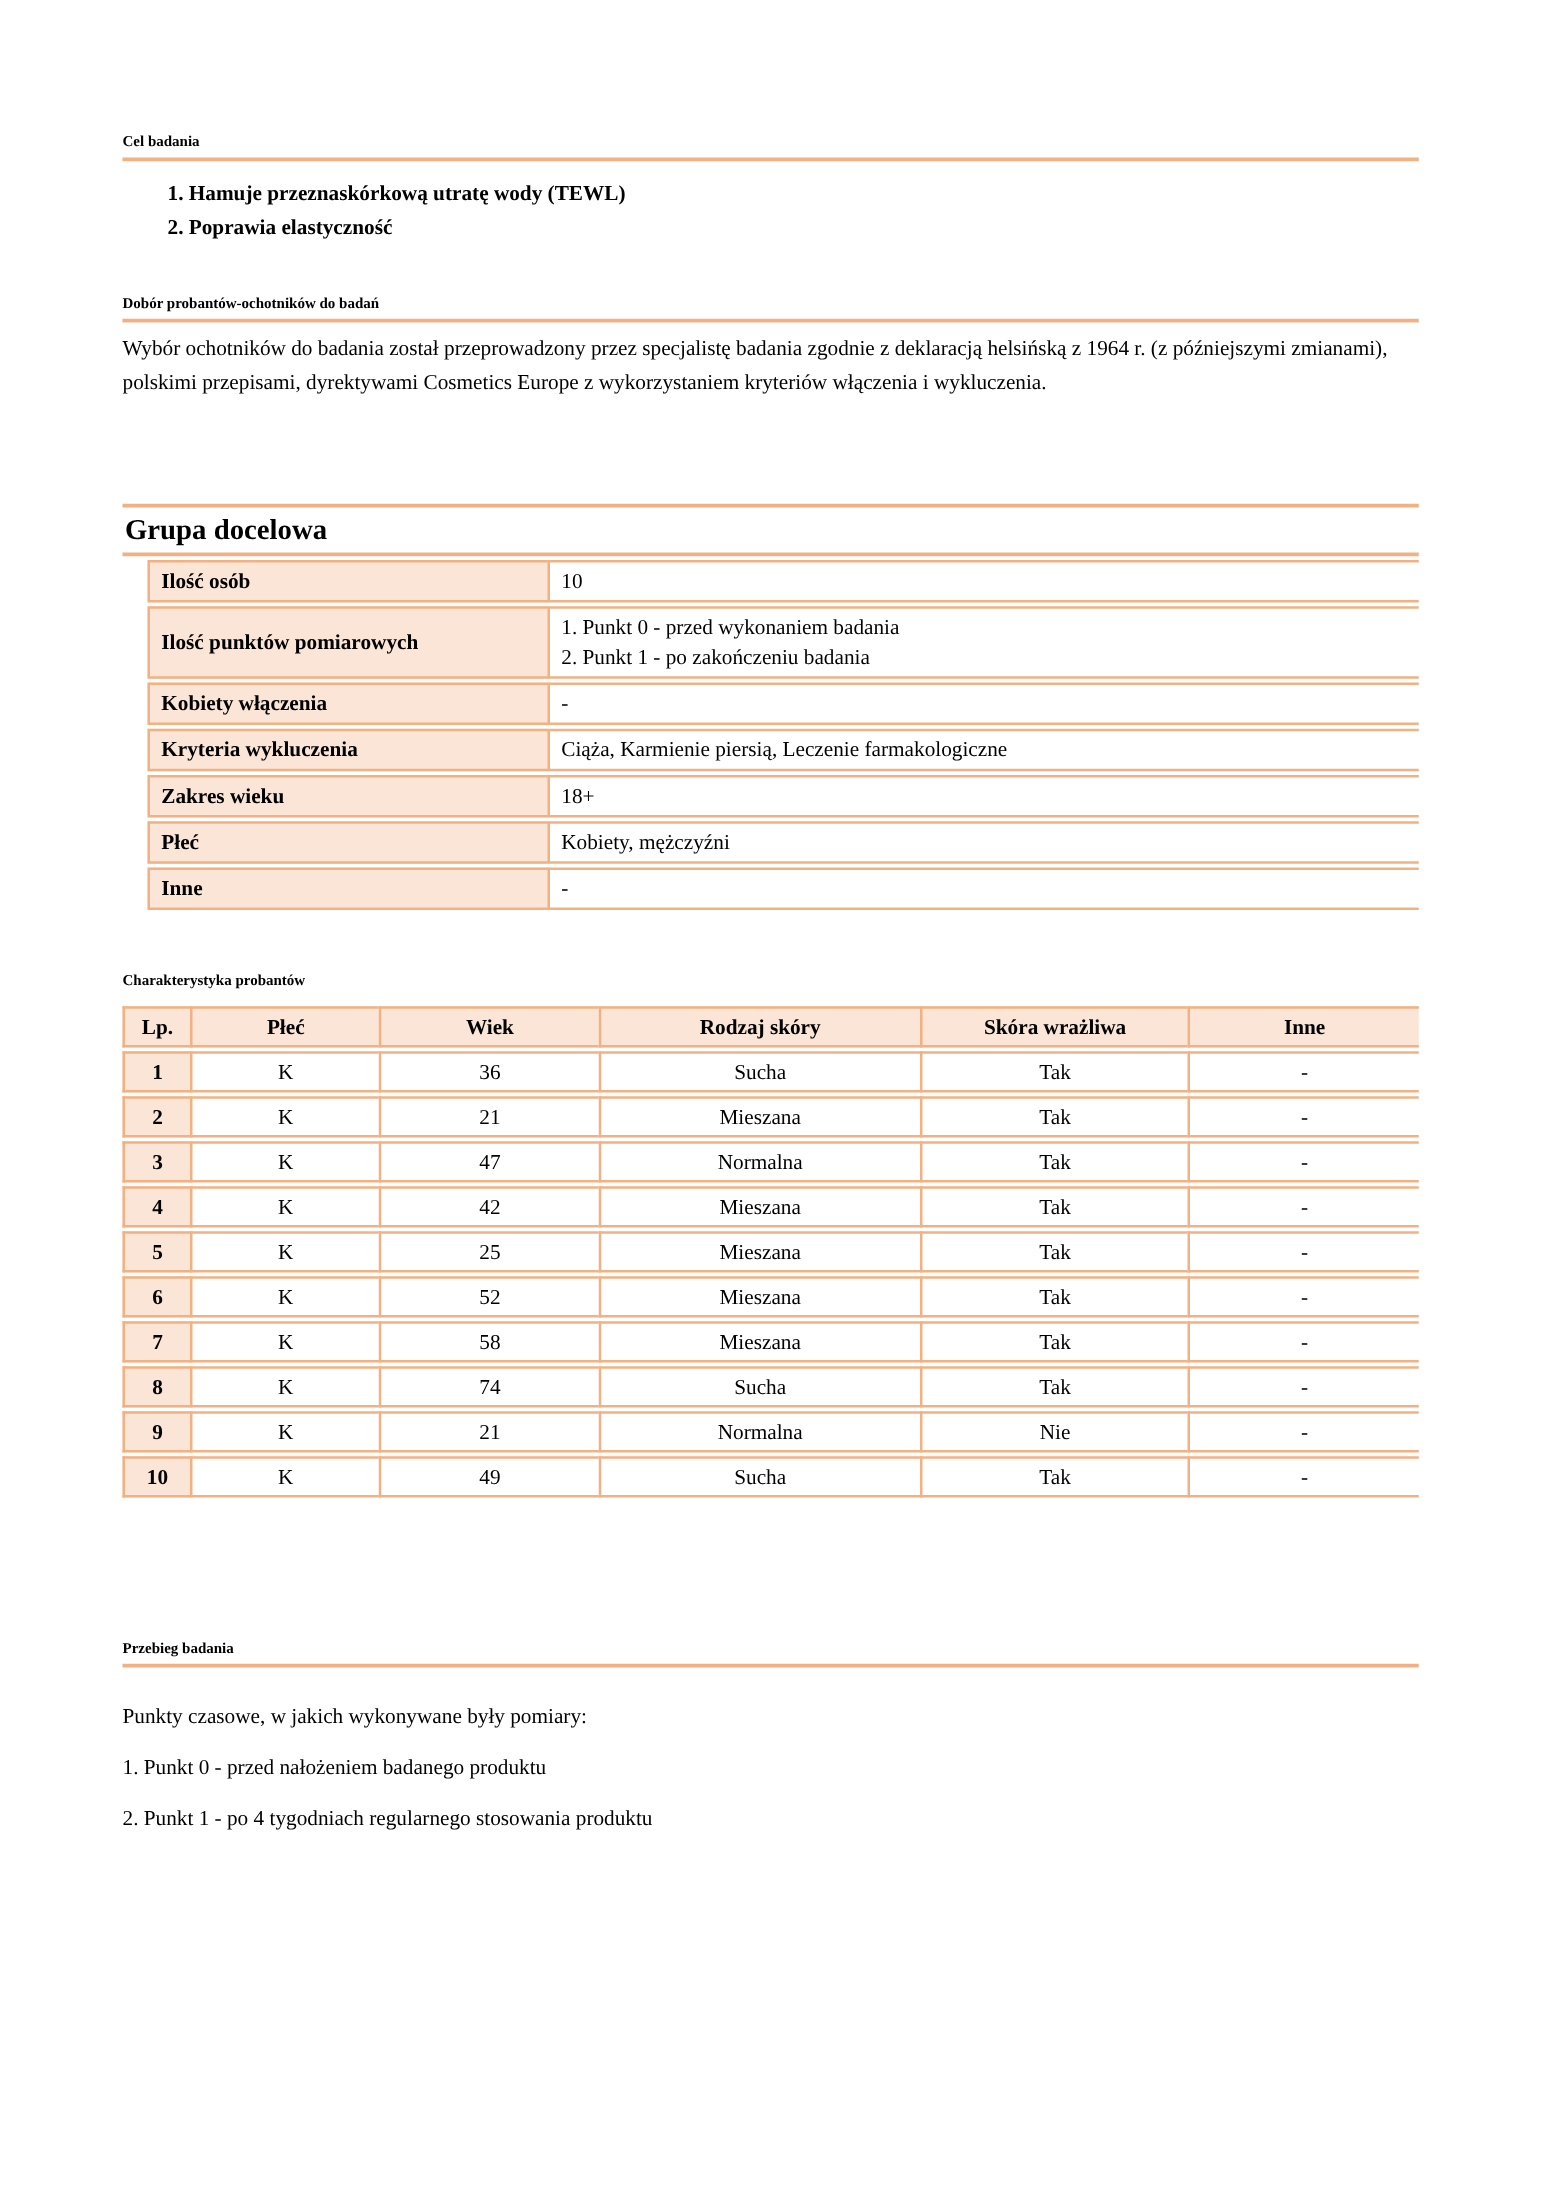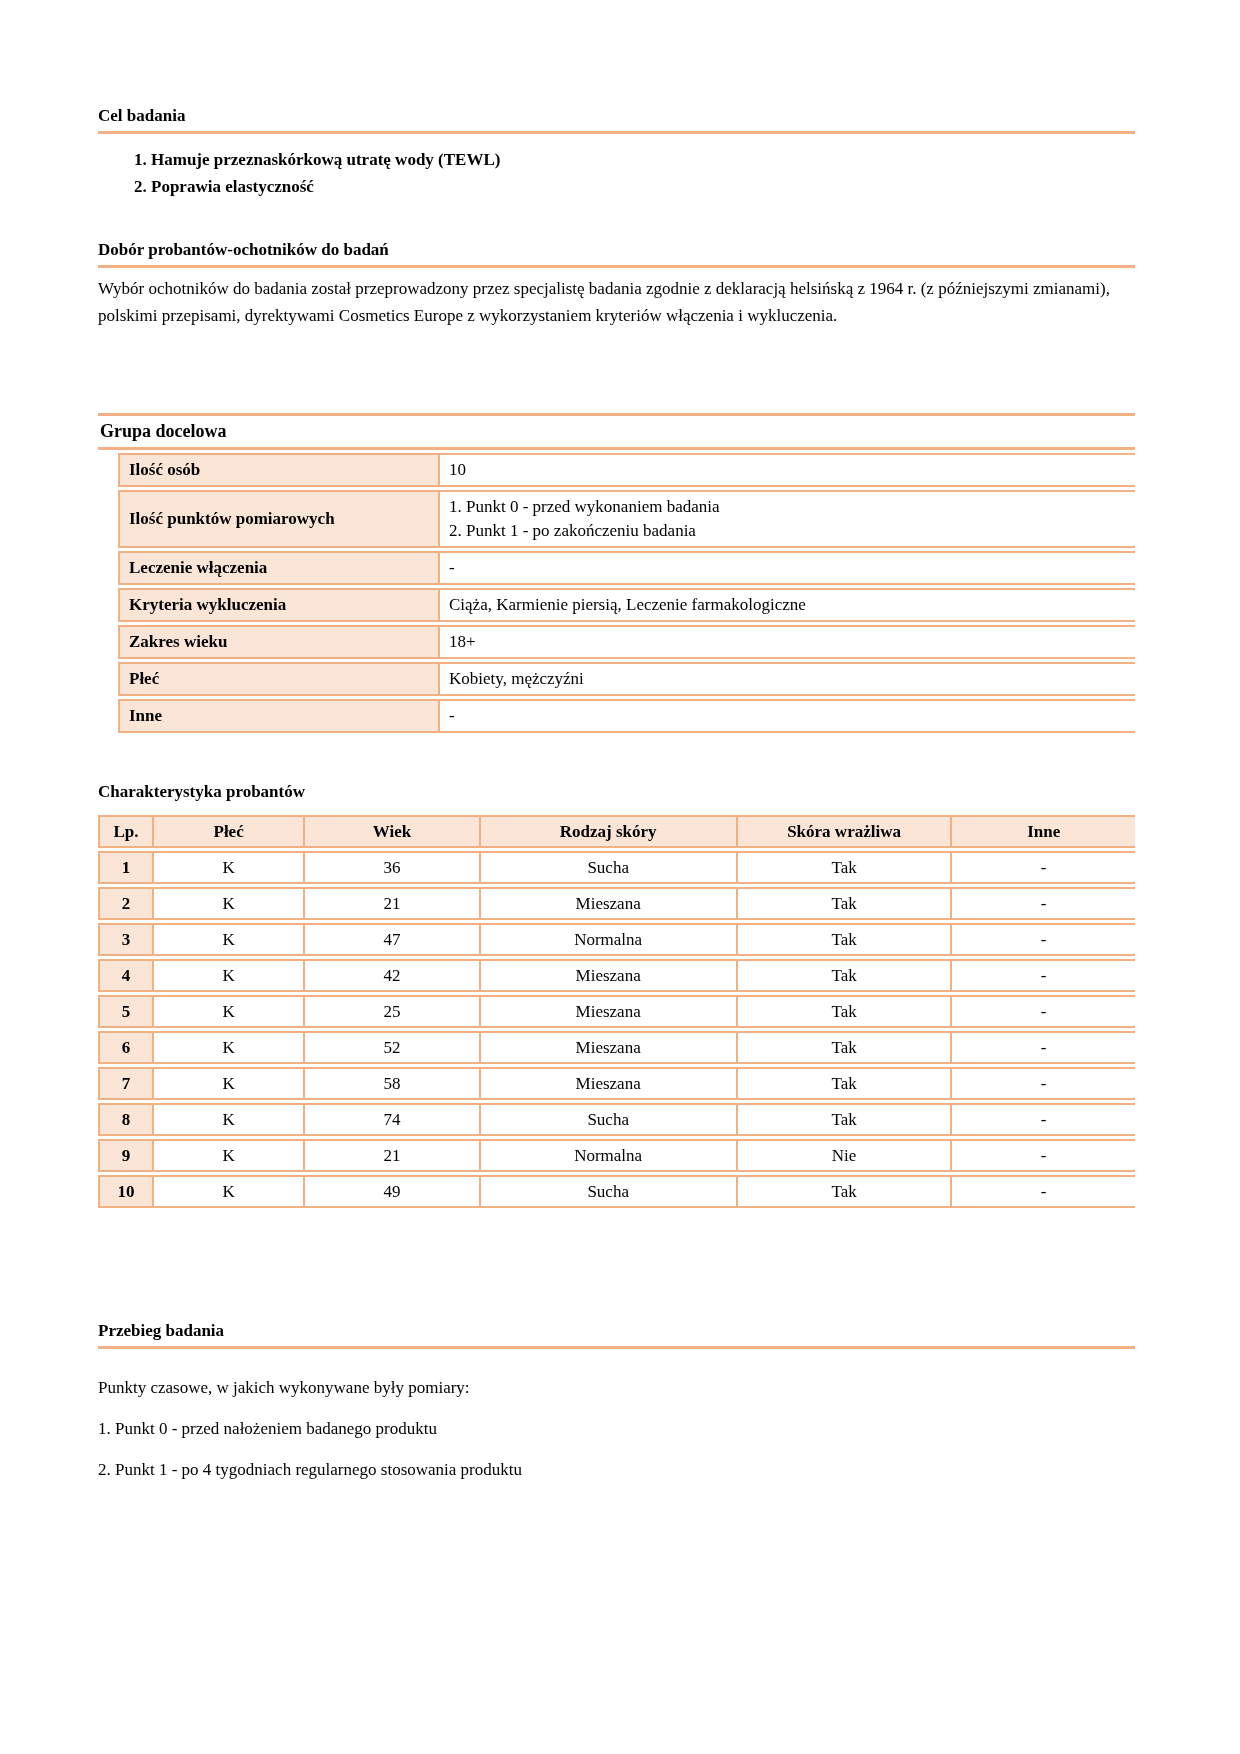--- a/index.html
+++ b/index.html
@@ -14,40 +14,40 @@
   }
   .content {
     position:absolute;
     left:98px; top:0;
     width:1037px;
   }
 
   
   .sec-title {
     font-weight:bold;
-    font-size:17px;
+    font-size:12px;
     padding-bottom:5px;
     border-bottom:3px solid var(--border,#F2B183);
   }
   .sec-title.no-rule { border-bottom:none; padding-bottom:2px; }
 
   .para { margin-top:7px; line-height:27px; }
   .claims { margin-top:12px; }
   .claim { font-weight:bold; line-height:27px;margin-left:36px; }
 
   .mt-cel   { margin-top:106px; }
   .mt-dobor { margin-top:40px; }
   .mt-grupa { margin-top:84px; }
   .mt-char  { margin-top:46px; }
   .mt-przebieg { margin-top:110px; }
 
   
   .tbl-title {
     font-weight:bold;
-    font-size:18px;
+    font-size:23px;
     border-top:3px solid var(--border,#F2B183);
     border-bottom:3px solid var(--border,#F2B183);
     padding:5px 2px 5px 2px;
   }
   table.grupa {
     width:100%;
     border-collapse:separate;
     border-spacing:0 3px;
     table-layout:fixed;
     padding-left:20px;
@@ -121,21 +121,21 @@
           </td>
         </tr>
         <tr>
           <td class="lbl">Ilość punktów pomiarowych</td>
           <td class="val">
             <div>1. Punkt 0 - przed wykonaniem badania</div>
             <div>2. Punkt 1 - po zakończeniu badania</div>
           </td>
         </tr>
         <tr>
-          <td class="lbl">Leczenie włączenia</td>
+          <td class="lbl">Kobiety włączenia</td>
           <td class="val">
             <div>-</div>
           </td>
         </tr>
         <tr>
           <td class="lbl">Kryteria wykluczenia</td>
           <td class="val">
             <div>Ciąża, Karmienie piersią, Leczenie farmakologiczne</div>
           </td>
         </tr>

